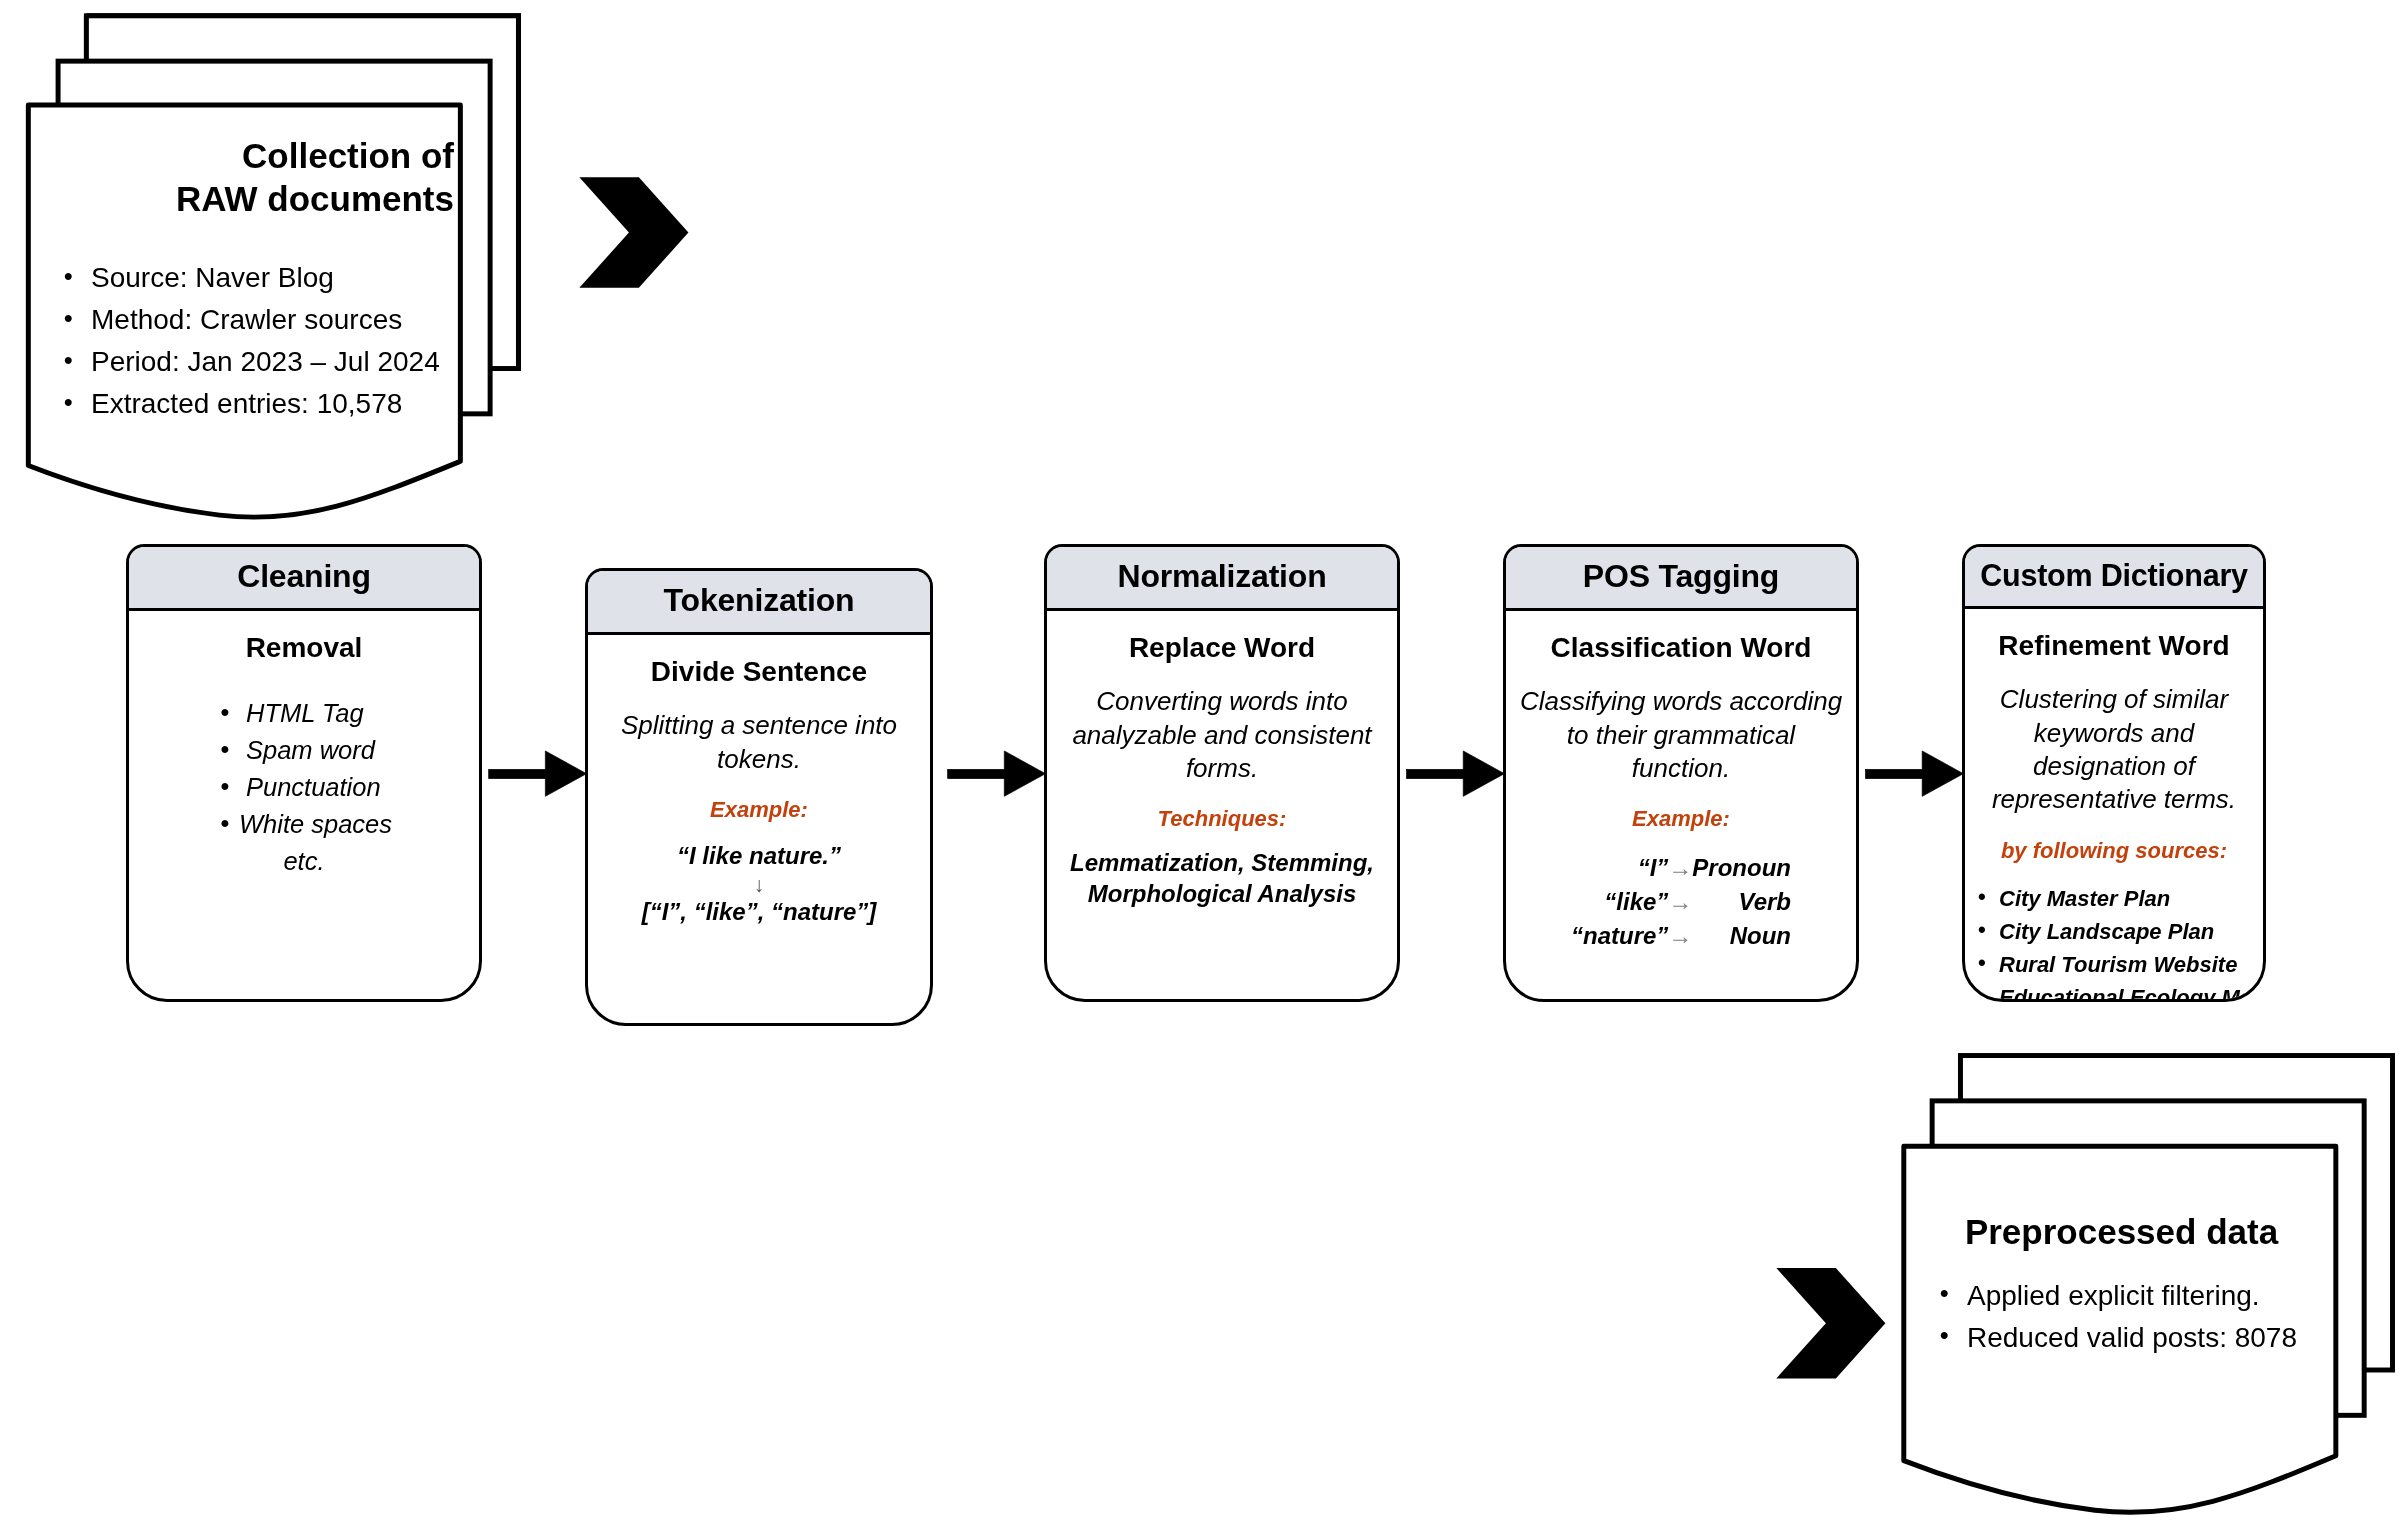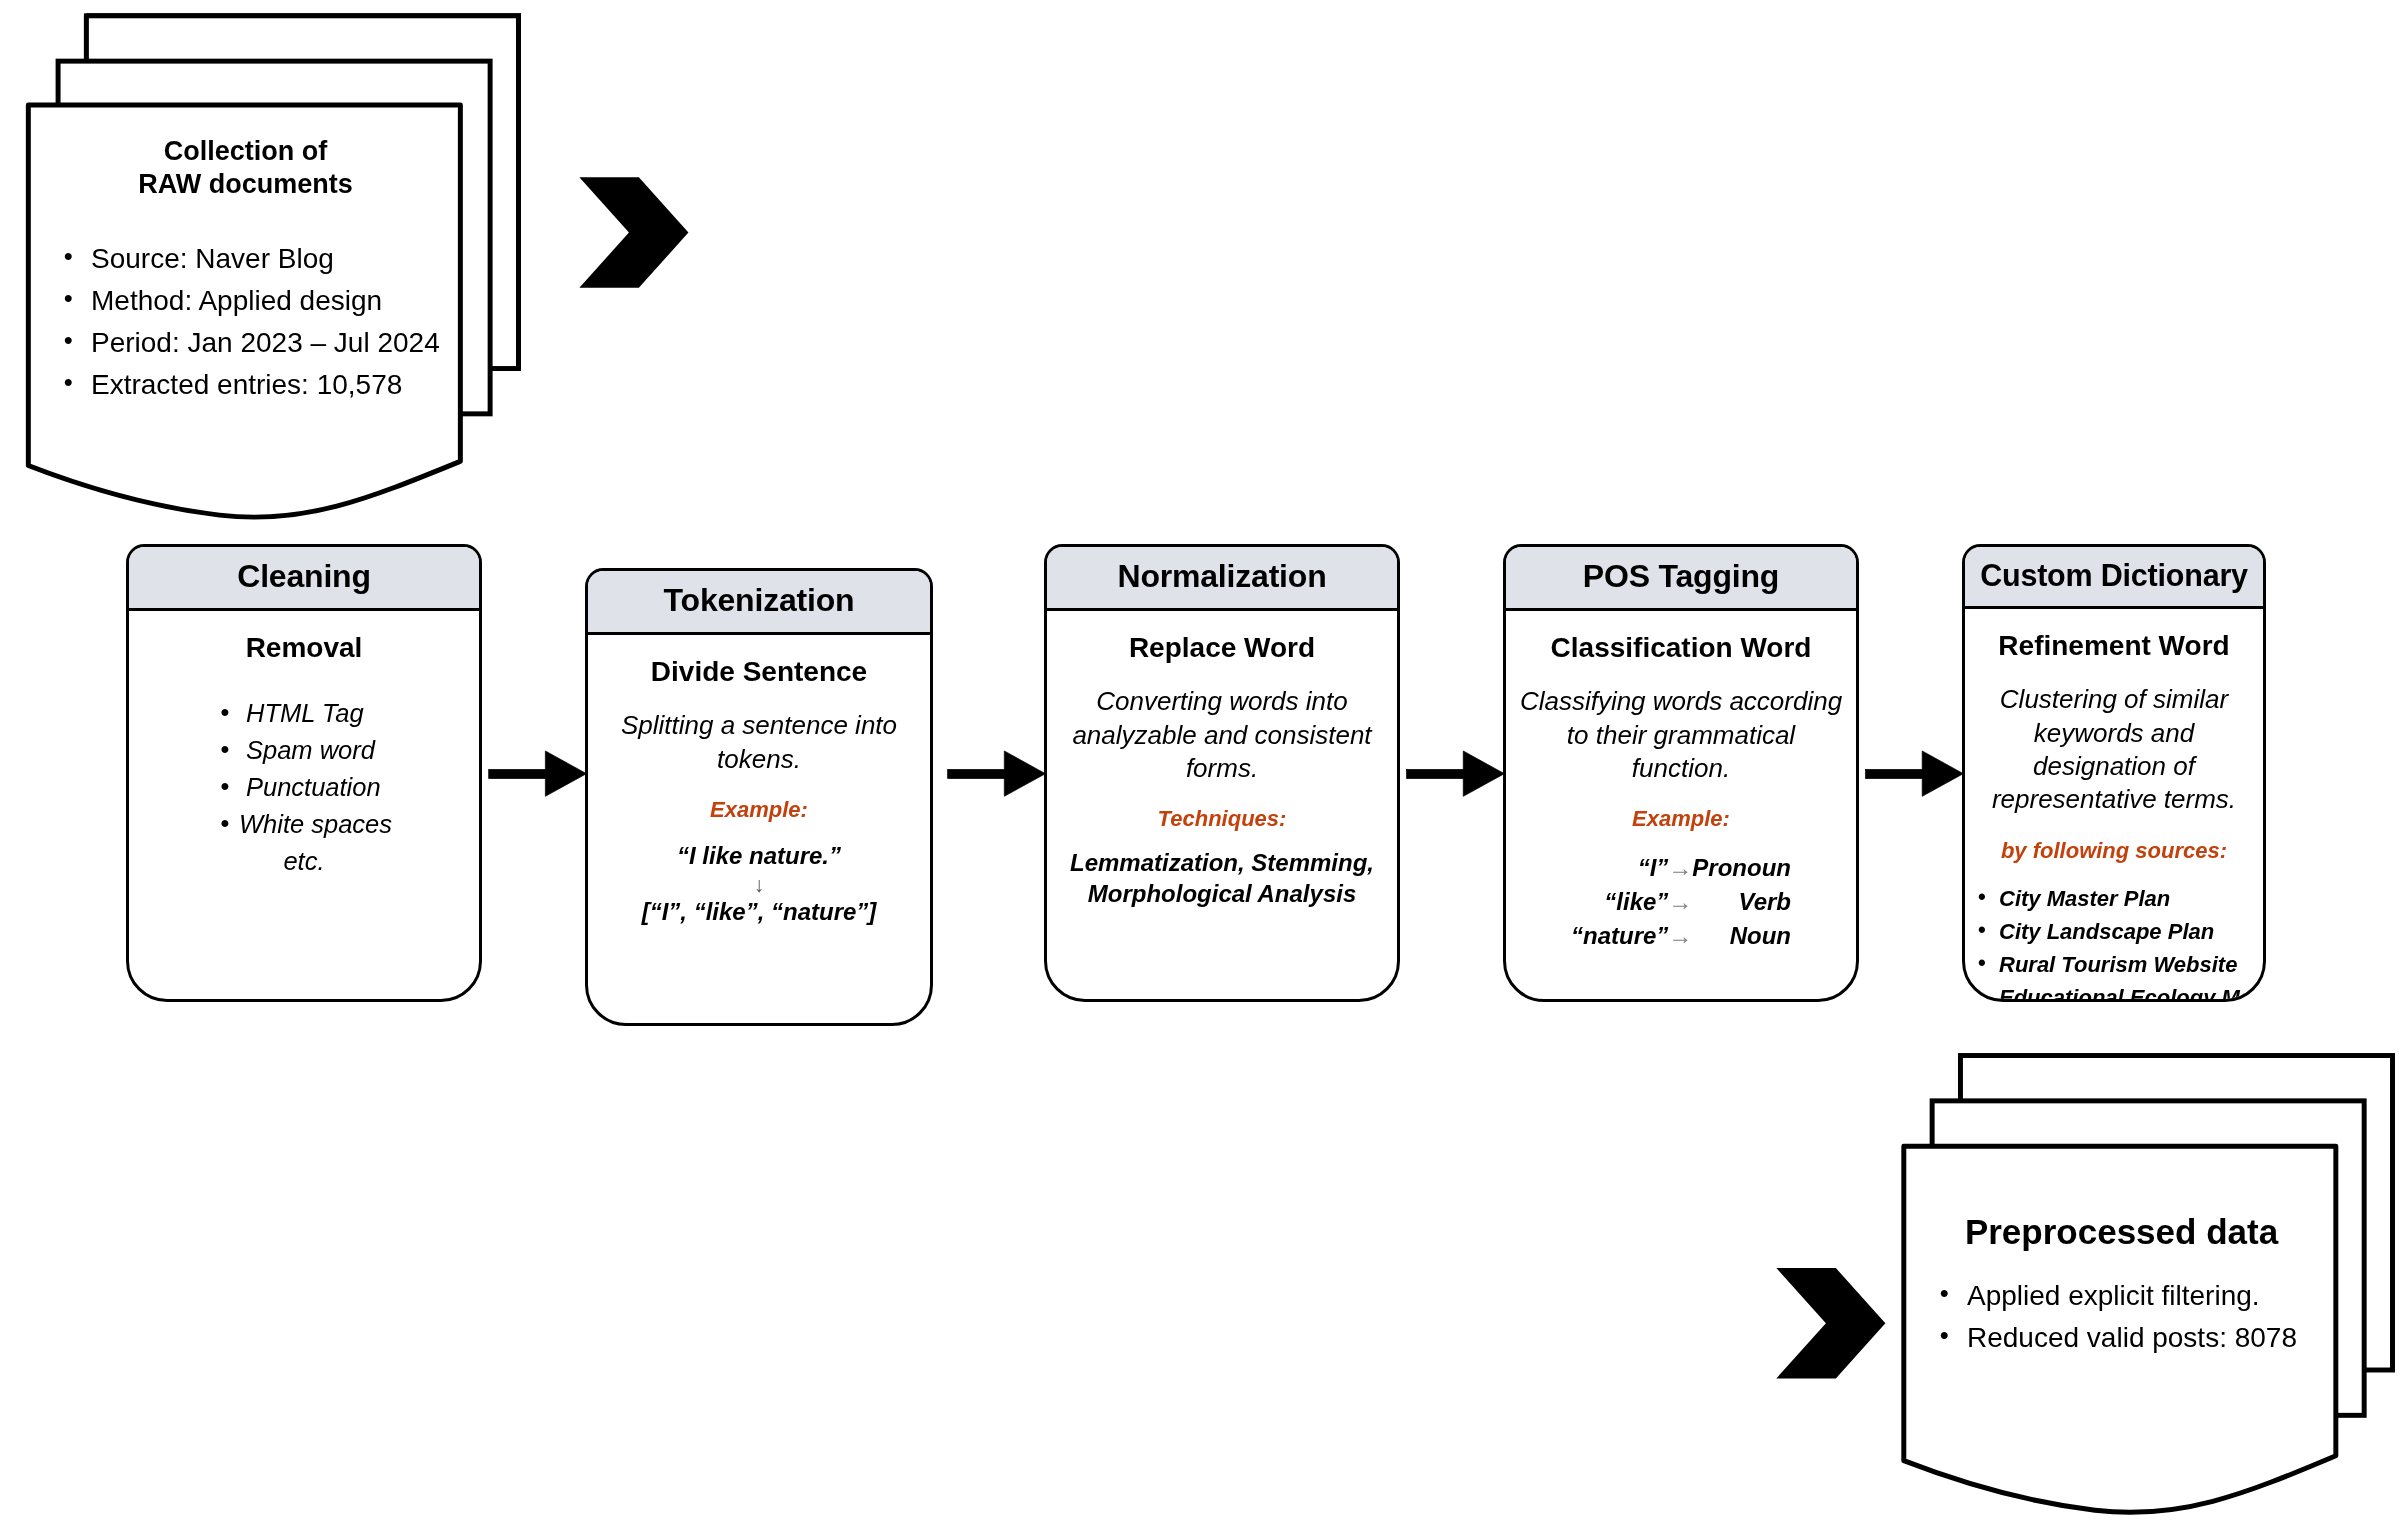--- a/index.html
+++ b/index.html
@@ -149,27 +149,27 @@
       <path d="M 2688 1618
                L 3298 1618
                L 3298 2055
                C 3168 2110 3078 2146 2958 2132
                C 2858 2120 2768 2093 2688 2062
                Z" fill="#ffffff" stroke="#000000" stroke-width="7" stroke-linejoin="round"></path>
     </g>
   </svg>
 
   <div class="doc-text" style="left:37px;top:135px;width:417px;">
-    <div class="doc-title" style="font-size:27px;">
+    <div class="doc-title" style="font-size:35px;text-align:right;">
       <span>Collection of</span><br>
       <span>RAW documents</span>
     </div>
     <ul class="doc-bullets" style="font-size:28px;margin-top:37px;padding-left:21px;">
       <li>Source: Naver Blog</li>
-      <li>Method: Applied design</li>
+      <li>Method: Crawler sources</li>
       <li>Period: Jan 2023 – Jul 2024</li>
       <li>Extracted entries: 10,578</li>
     </ul>
   </div>
 
   <div class="pbox" style="left:126px;top:544px;width:356px;height:458px;">
     <div class="pbox-header">Cleaning</div>
     <div class="pbox-body">
       <div class="pbox-sub">Removal</div>
       <ul class="clean-list">

